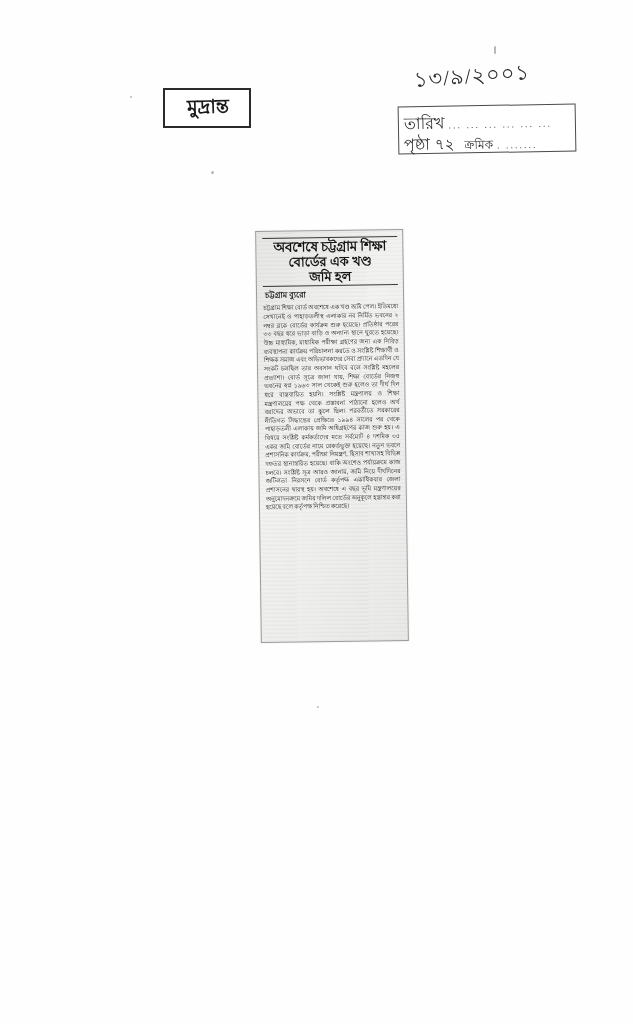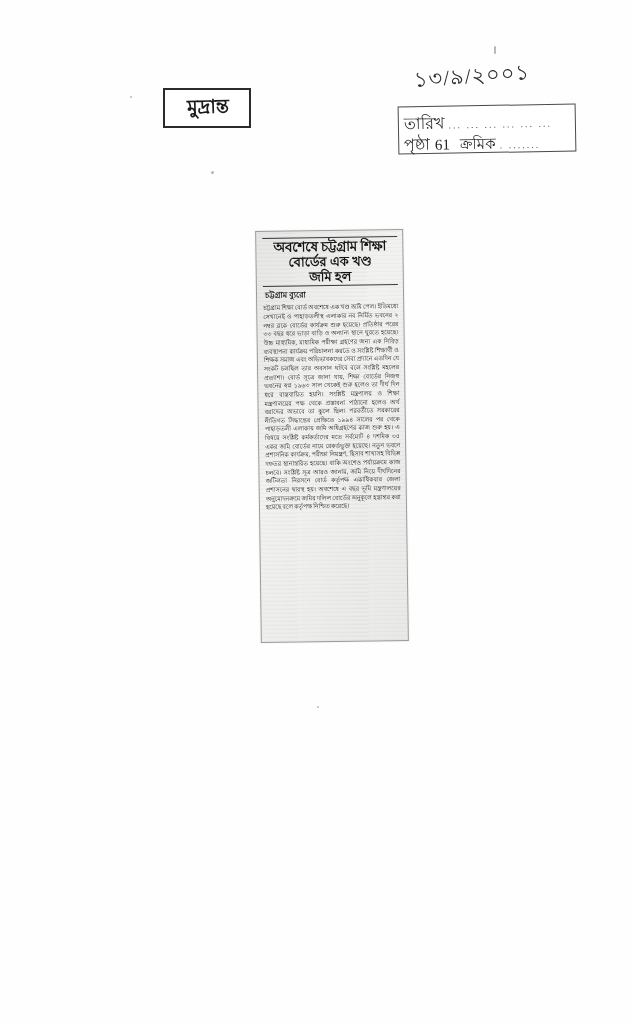--- a/index.html
+++ b/index.html
@@ -99,21 +99,21 @@
     letter-spacing: 2px;
     font-size: 10px;
     color: #5a5a5a;
   }
   .acc-val {
     font-family: "Liberation Serif", serif;
     font-size: 15px;
     margin-left: 5px;
     color: #222;
   }
-  .acc-sep { margin-left: 10px; font-size: 15px; }
+  .acc-sep { margin-left: 10px; font-size: 12px; }
 
   
   .clipping {
     position: absolute;
     left: 258px;
     top: 230px;
     width: 148px;
     height: 412px;
     background: #f2f2f0;
     border: 1px solid #9b9b9b;
@@ -196,21 +196,21 @@
   <div class="stamp-box"></div>
   <div class="stamp-text">মুদ্রান্ত</div>
 
   <div class="acc-box"></div>
   <div class="acc-row r1">
     <span class="acc-label">তারিখ</span>
     <span class="acc-dots">... ... ... ... ... ...</span>
   </div>
   <div class="acc-row r2">
     <span class="acc-label">পৃষ্ঠা</span>
-    <span class="acc-val">61</span>
+    <span class="acc-val">৭২</span>
     <span class="acc-sep acc-label">ক্রমিক</span>
     <span class="acc-dots">. .......</span>
   </div>
 
   <div class="clipping">
     <div class="clip-inner">
       <div class="head-line head-1">অবশেষে চট্টগ্রাম শিক্ষা</div>
       <div class="head-line head-2">বোর্ডের এক খণ্ড</div>
       <div class="head-line head-3">জমি হল</div>
       <div class="byline">চট্টগ্রাম ব্যুরো</div>

